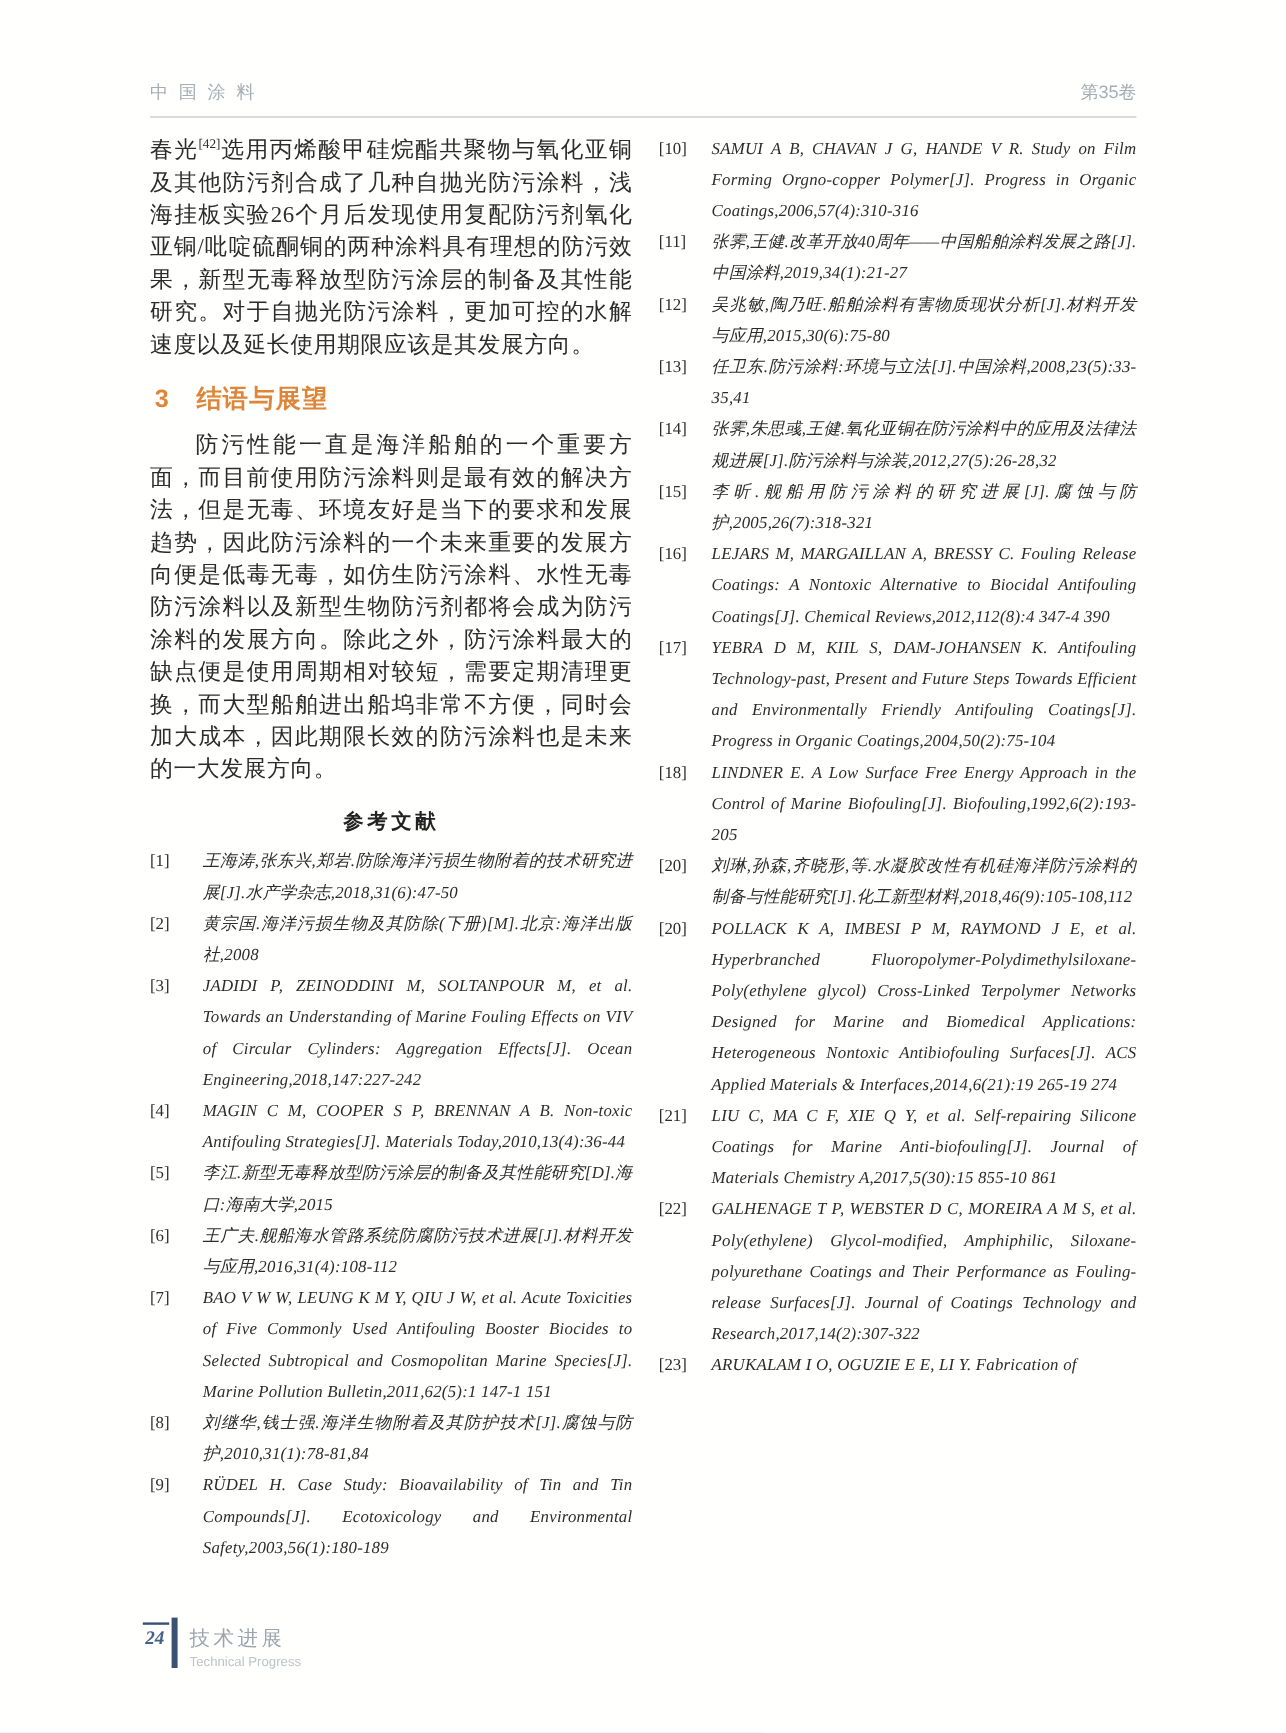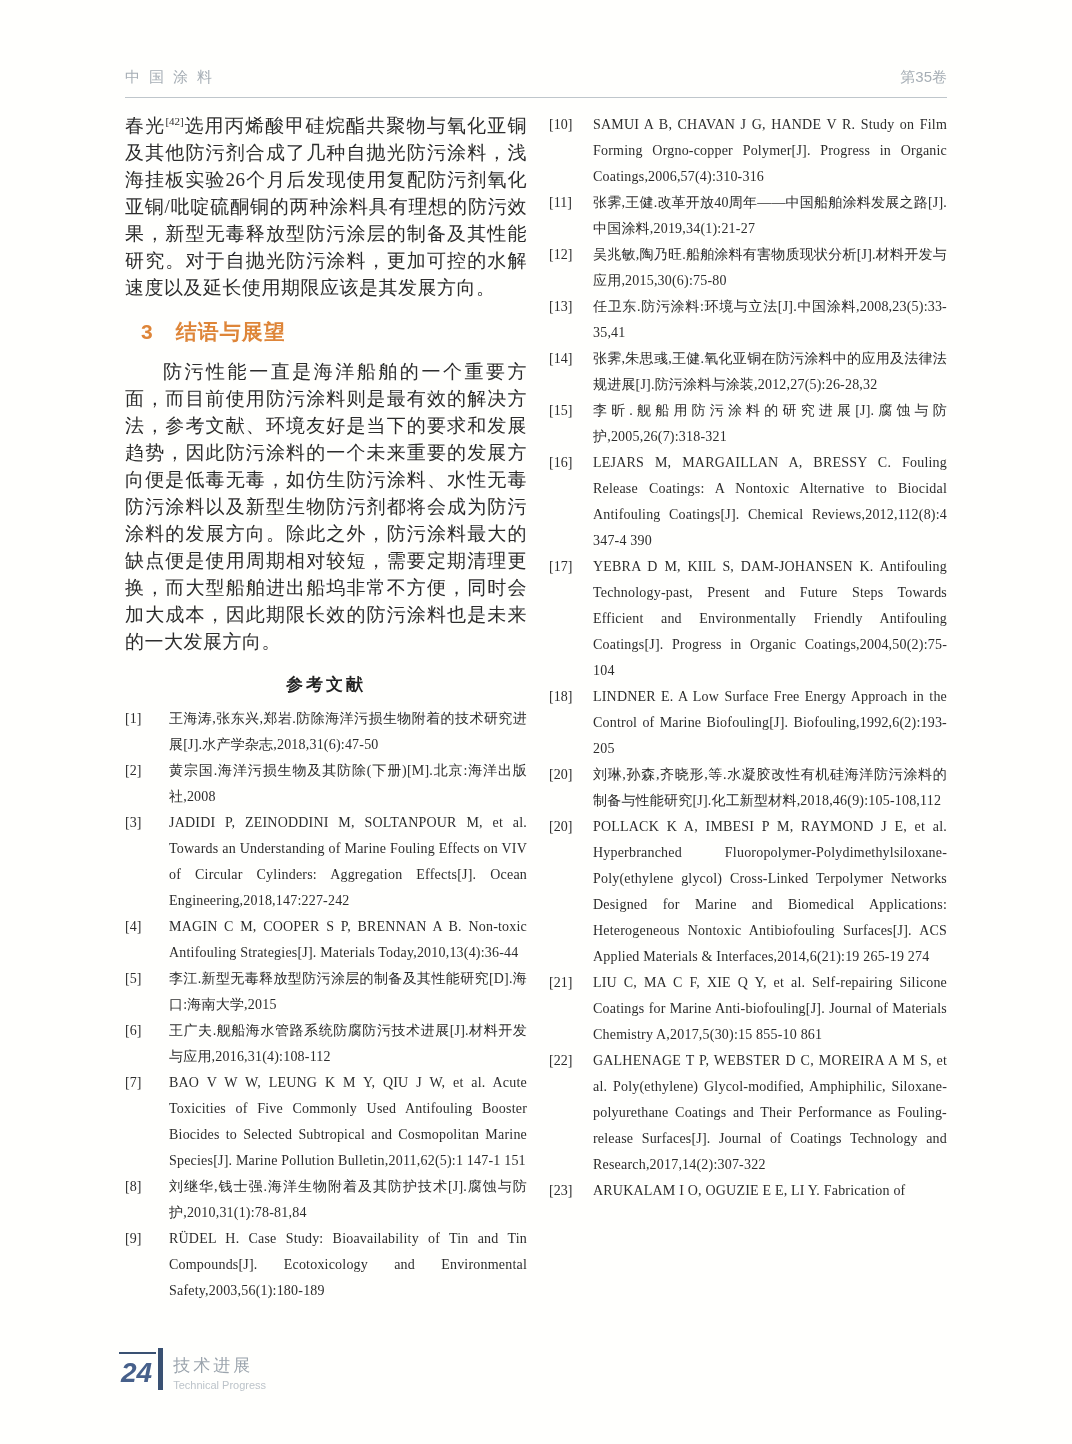--- a/index.html
+++ b/index.html
@@ -15,38 +15,38 @@
   .hdr .jname{letter-spacing:9px;}
   .hdr-rule{position:absolute;left:125px;top:97px;width:822px;height:1px;background:#bfc6cb;}
   
   .col{position:absolute;top:112px;width:402px;}
   .col-left{left:125px;}
   .col-right{left:549px;width:398px;}
   .body-text{margin:0;font-size:19px;line-height:27px;text-align:justify;letter-spacing:0.5px;}
   .indent{text-indent:2em;}
   sup.cite{font-size:11px;line-height:0;vertical-align:super;letter-spacing:0;}
   .sec-heading{
-    margin:17px 0 12px 16px;font-family:"Liberation Sans","DejaVu Sans",sans-serif;
+    margin:17px 0 12px 4px;font-family:"Liberation Sans","DejaVu Sans",sans-serif;
     color:#de8538;font-size:21px;font-weight:bold;letter-spacing:1px;
   }
   .sec-heading .sec-num{margin-right:22px;}
   .refs-title{
     margin:18px 0 10px 0;text-align:center;font-size:17px;font-weight:bold;
     letter-spacing:3px;color:#222;
   }
   ol.refs{list-style:none;margin:0;padding:0;}
   ol.refs li{display:flex;font-size:14px;line-height:26px;}
   .ref-num{flex:0 0 44px;}
-  .ref-text{flex:1;text-align:justify;letter-spacing:0.2px;}
+  .ref-text{flex:1;text-align:justify;letter-spacing:0.2px;font-style:italic;}
   
   .footer{position:absolute;left:119px;top:1352px;display:flex;align-items:flex-start;}
   .pageno-box{
     border-top:2px solid #3a5172;padding:3px 4px 0 2px;
-    font-style:italic;font-weight:bold;font-size:28px;color:#47608a;
-    font-family:Liberation Sans, sans-serif;
+    font-style:italic;font-weight:bold;font-size:16px;color:#47608a;
+    font-family:Liberation Serif, serif;
   }
   .vbar{width:5px;height:42px;background:#3a5172;margin:-4px 10px 0 2px;}
   .flabels{padding-top:2px;font-family:"Liberation Sans","DejaVu Sans",sans-serif;}
   .flabels .cn{font-size:17px;color:#9ba4ad;letter-spacing:3px;}
   .flabels .en{font-size:11px;color:#bdc4ca;margin-top:2px;}
 </style>
 </head>
 <body>
 
 <div class="page">
@@ -57,21 +57,21 @@
   </div>
   <div class="hdr-rule"></div>
 
   <div class="col col-left">
     <p class="body-text"><span>春光</span><sup class="cite">[42]</sup><span>选用丙烯酸甲硅烷酯共聚物与氧化亚铜及其他防污剂合成了几种自抛光防污涂料，浅海挂板实验26个月后发现使用复配防污剂氧化亚铜/吡啶硫酮铜的两种涂料具有理想的防污效果，新型无毒释放型防污涂层的制备及其性能研究。对于自抛光防污涂料，更加可控的水解速度以及延长使用期限应该是其发展方向。</span></p>
 
     <h2 class="sec-heading">
       <span class="sec-num">3</span><span>结语与展望</span>
     </h2>
 
-    <p class="body-text indent">防污性能一直是海洋船舶的一个重要方面，而目前使用防污涂料则是最有效的解决方法，参考文献、环境友好是当下的要求和发展趋势，因此防污涂料的一个未来重要的发展方向便是低毒无毒，如仿生防污涂料、水性无毒防污涂料以及新型生物防污剂都将会成为防污涂料的发展方向。除此之外，防污涂料最大的缺点便是使用周期相对较短，需要定期清理更换，而大型船舶进出船坞非常不方便，同时会加大成本，因此期限长效的防污涂料也是未来的一大发展方向。</p>
+    <p class="body-text indent">防污性能一直是海洋船舶的一个重要方面，而目前使用防污涂料则是最有效的解决方法，但是无毒、环境友好是当下的要求和发展趋势，因此防污涂料的一个未来重要的发展方向便是低毒无毒，如仿生防污涂料、水性无毒防污涂料以及新型生物防污剂都将会成为防污涂料的发展方向。除此之外，防污涂料最大的缺点便是使用周期相对较短，需要定期清理更换，而大型船舶进出船坞非常不方便，同时会加大成本，因此期限长效的防污涂料也是未来的一大发展方向。</p>
 
     <h3 class="refs-title">参考文献</h3>
 
     <ol class="refs">
       <li>
           <span class="ref-num">[1]</span>
           <span class="ref-text">王海涛,张东兴,郑岩.防除海洋污损生物附着的技术研究进展[J].水产学杂志,2018,31(6):47-50</span>
         </li>
       <li>
           <span class="ref-num">[2]</span>

